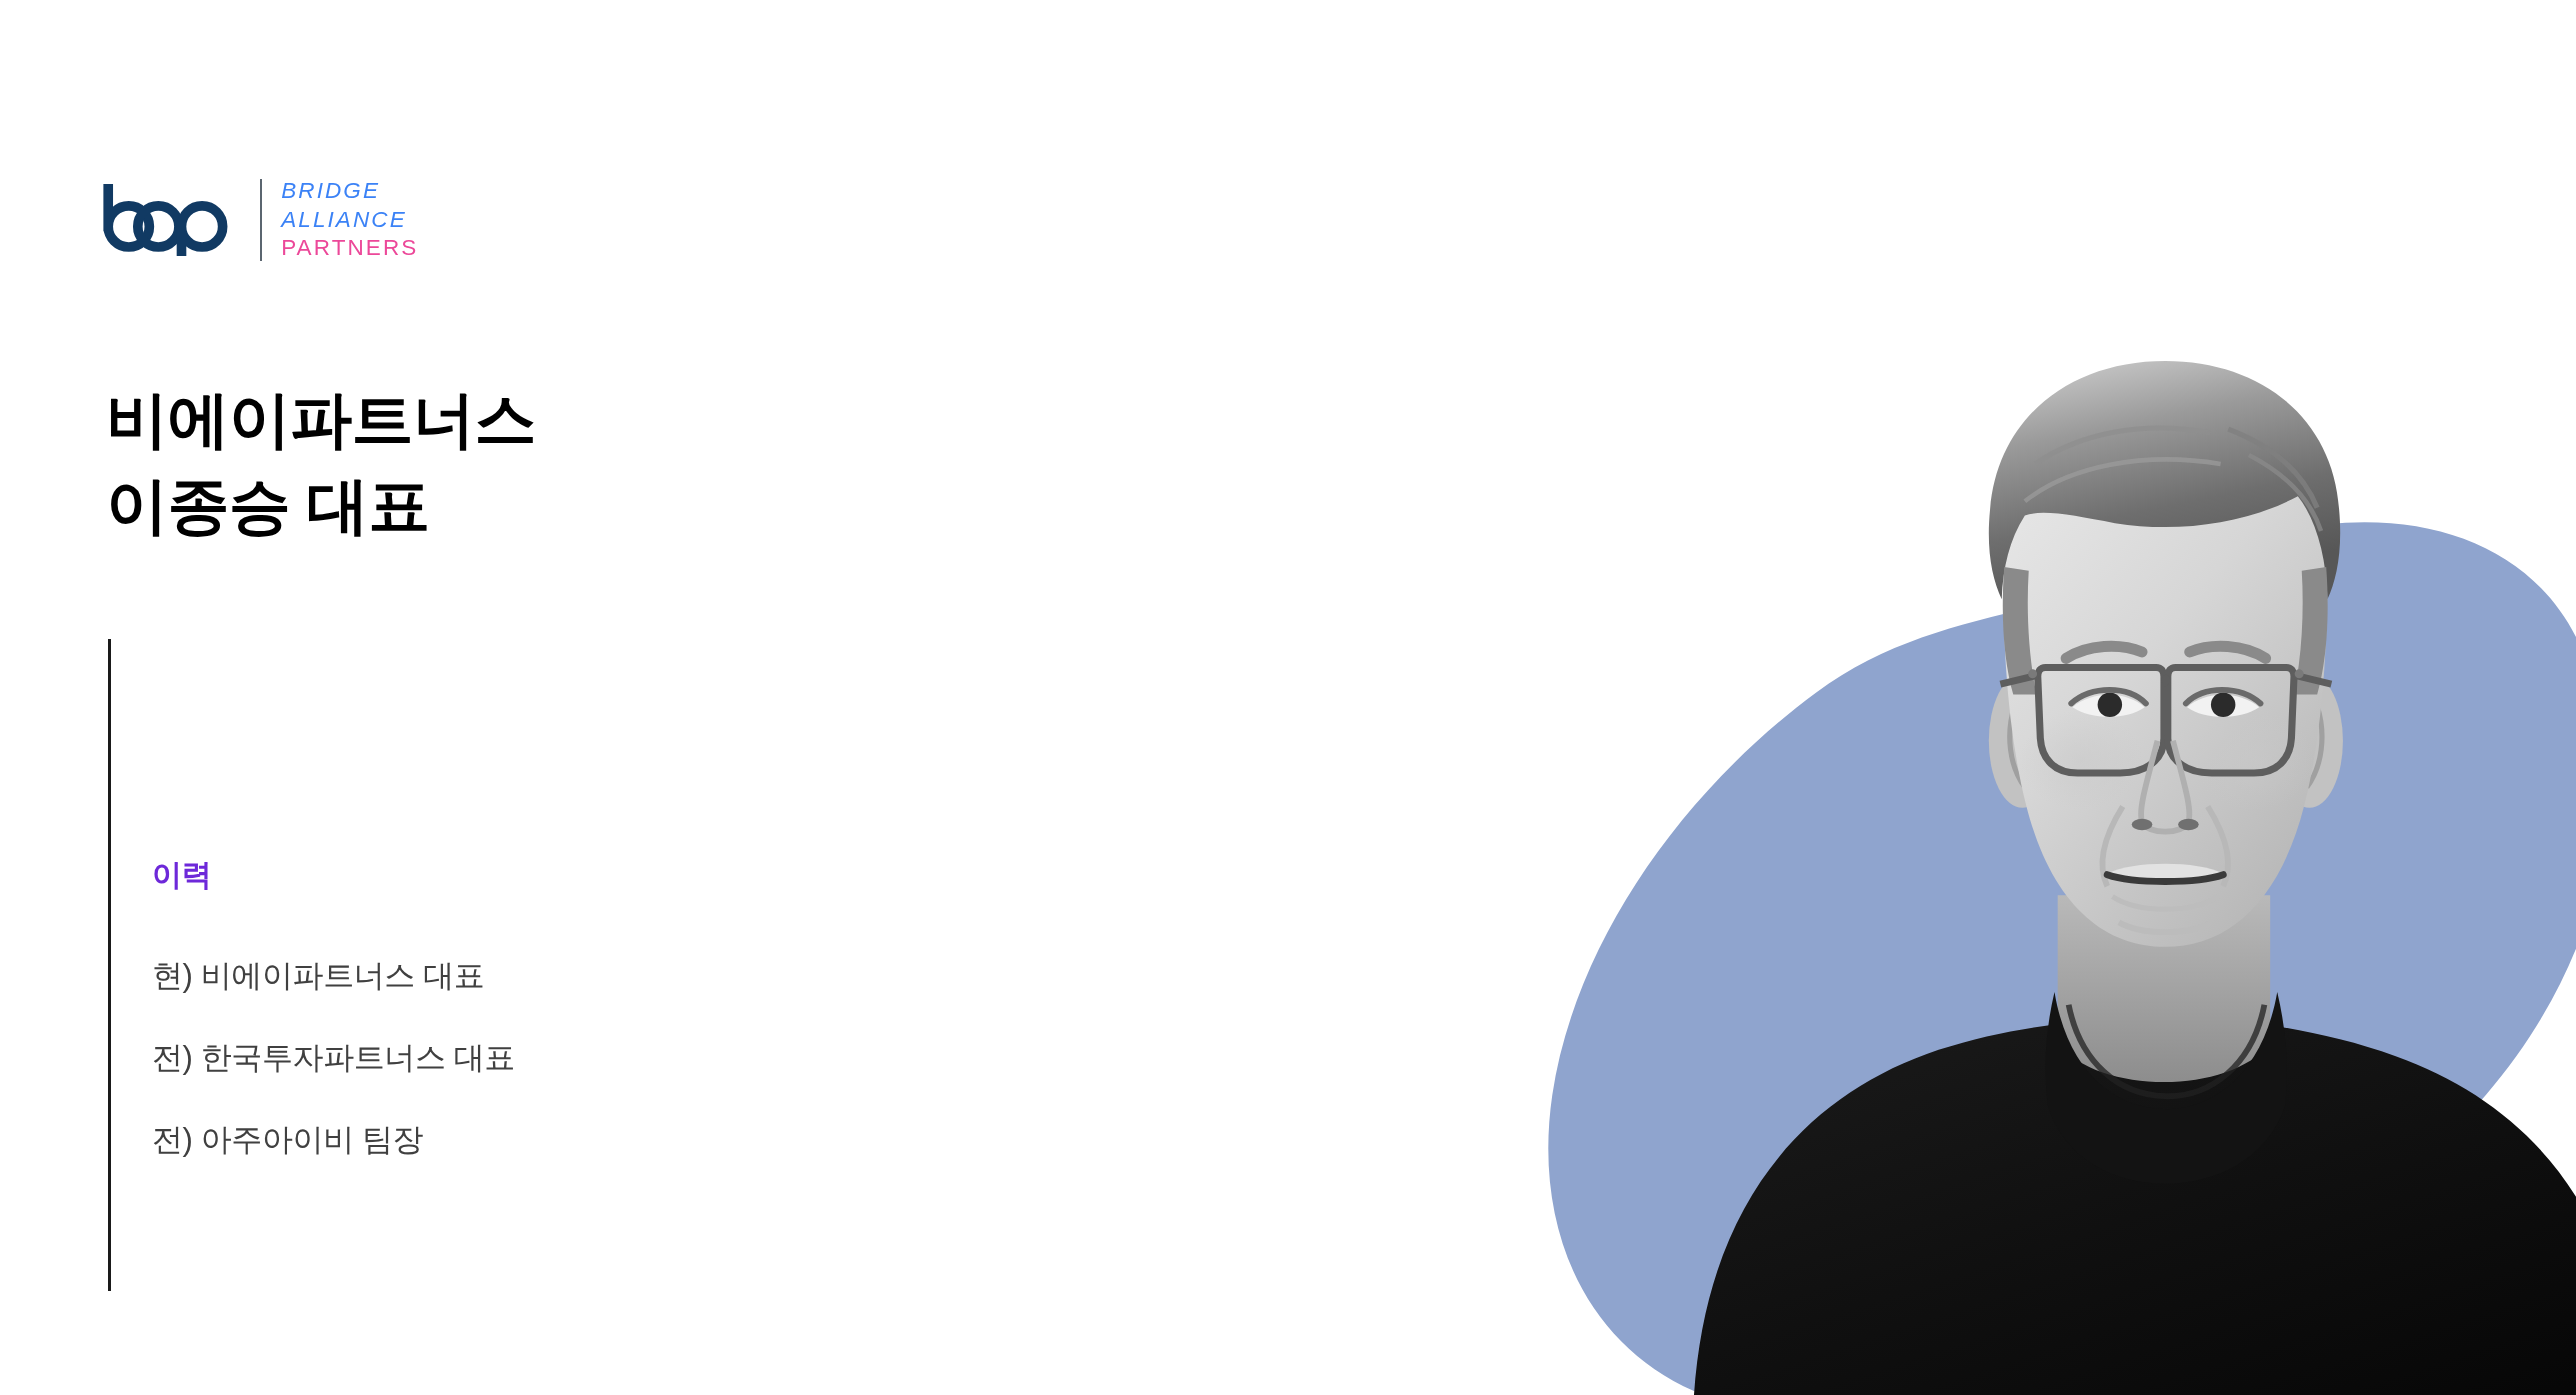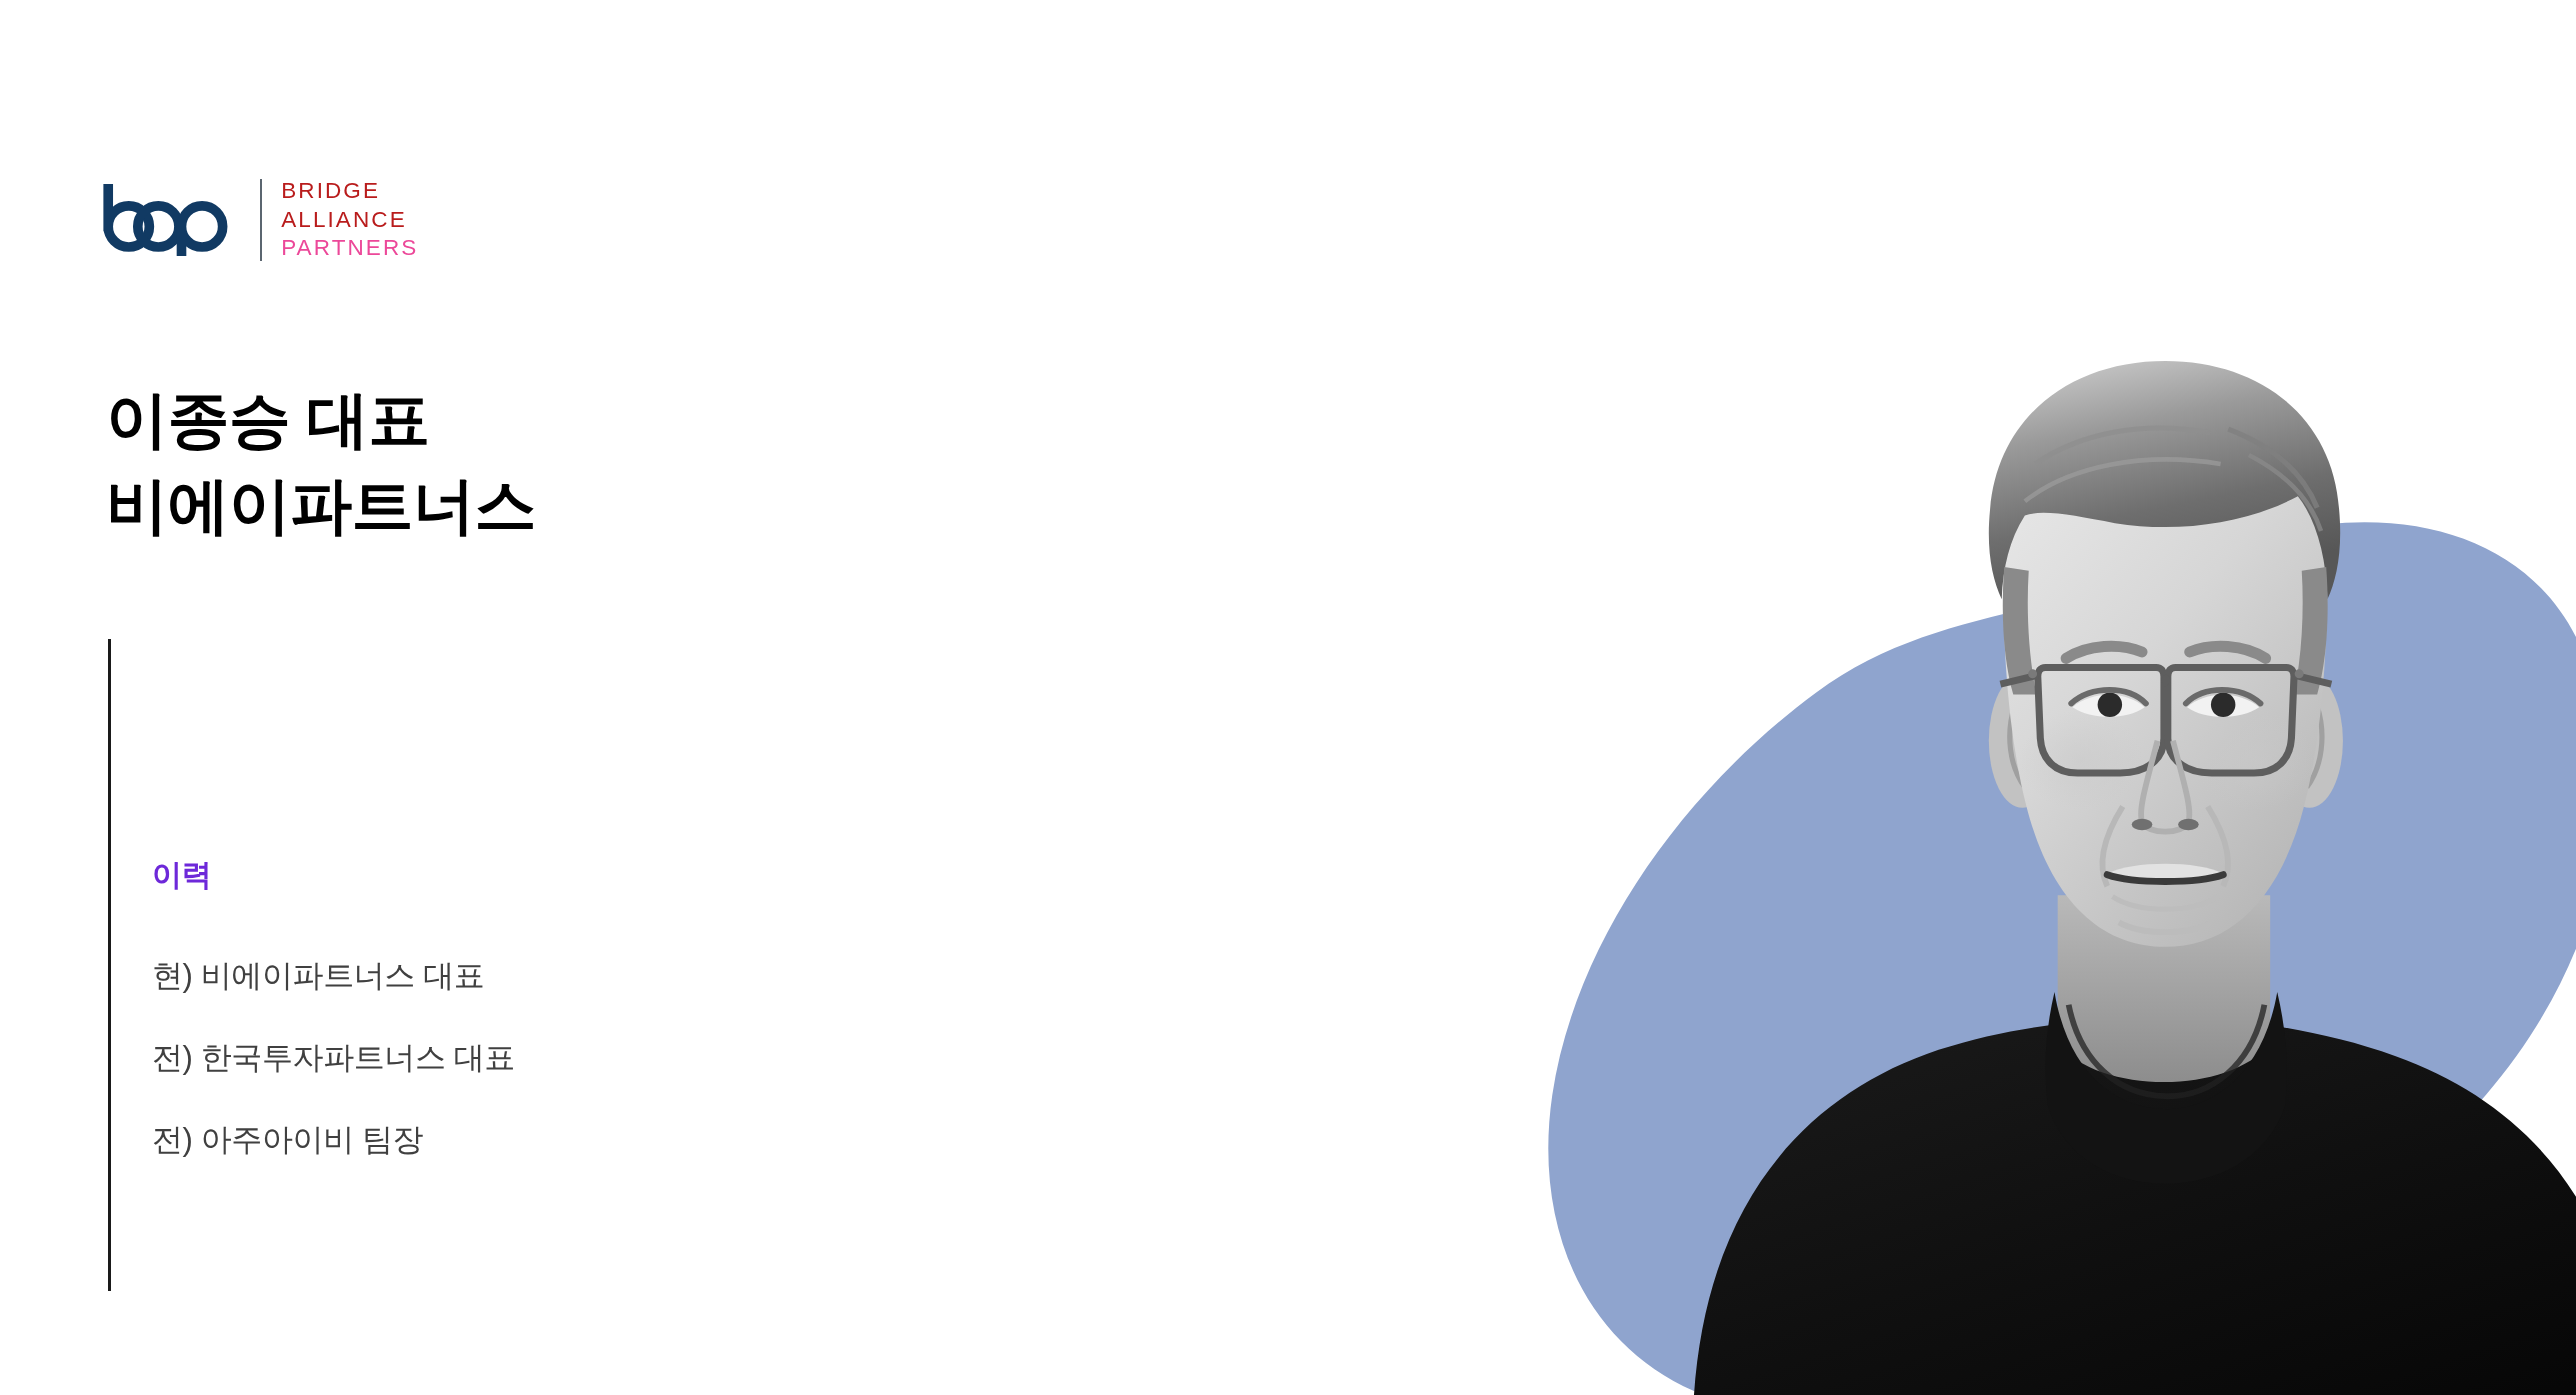--- a/index.html
+++ b/index.html
@@ -47,21 +47,21 @@
     justify-content: center;
     gap: 5.8px;
   }
   .logo-word {
     font-family: "Liberation Sans", "DejaVu Sans", sans-serif;
     font-size: 22.5px;
     letter-spacing: 2.1px;
     line-height: 1;
     font-weight: 400;
   }
-  .logo-word.navy { color: #b91c1c; }
+  .logo-word.navy { color: #3b82f6; font-style: italic; }
   .logo-word.gray { color: #ec4899; }
 
   
   .title-block {
     position: absolute;
     left: 106px;
     top: 377px;
     width: 837px;
   }
   .title-line {
@@ -150,22 +150,22 @@
     <div class="logo-divider"></div>
 
     <div class="logo-words">
       <div class="logo-word navy">BRIDGE</div>
       <div class="logo-word navy">ALLIANCE</div>
       <div class="logo-word gray">PARTNERS</div>
     </div>
   </div>
 
   <div class="title-block">
+    <div class="title-line">비에이파트너스</div>
     <div class="title-line">이종승 대표</div>
-    <div class="title-line">비에이파트너스</div>
   </div>
 
   <div class="vrule"></div>
 
   <div class="career-block">
     <div class="career-heading">이력</div>
     <ul class="career-list">
       <li class="career-item">현) 비에이파트너스 대표</li>
       <li class="career-item">전) 한국투자파트너스 대표</li>
       <li class="career-item">전) 아주아이비 팀장</li>

